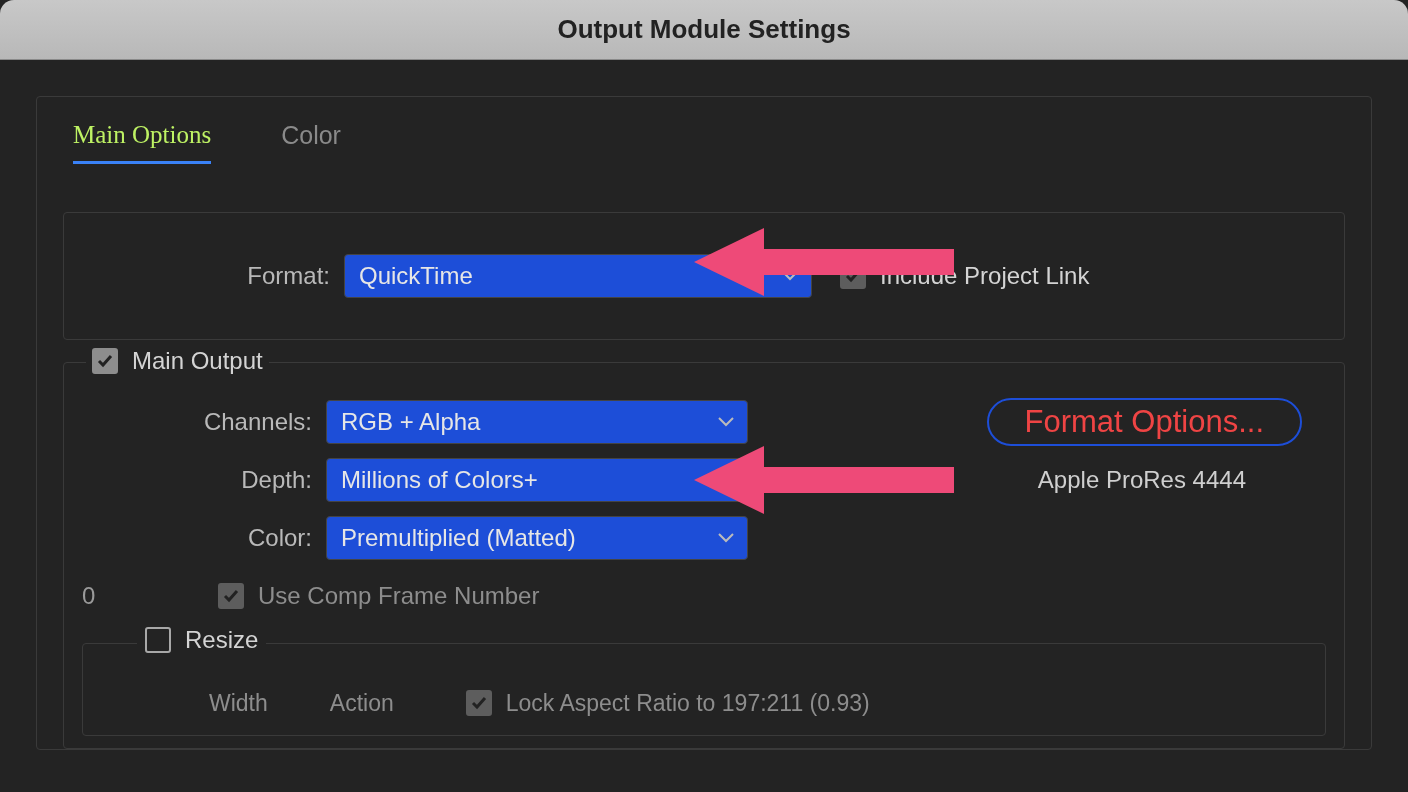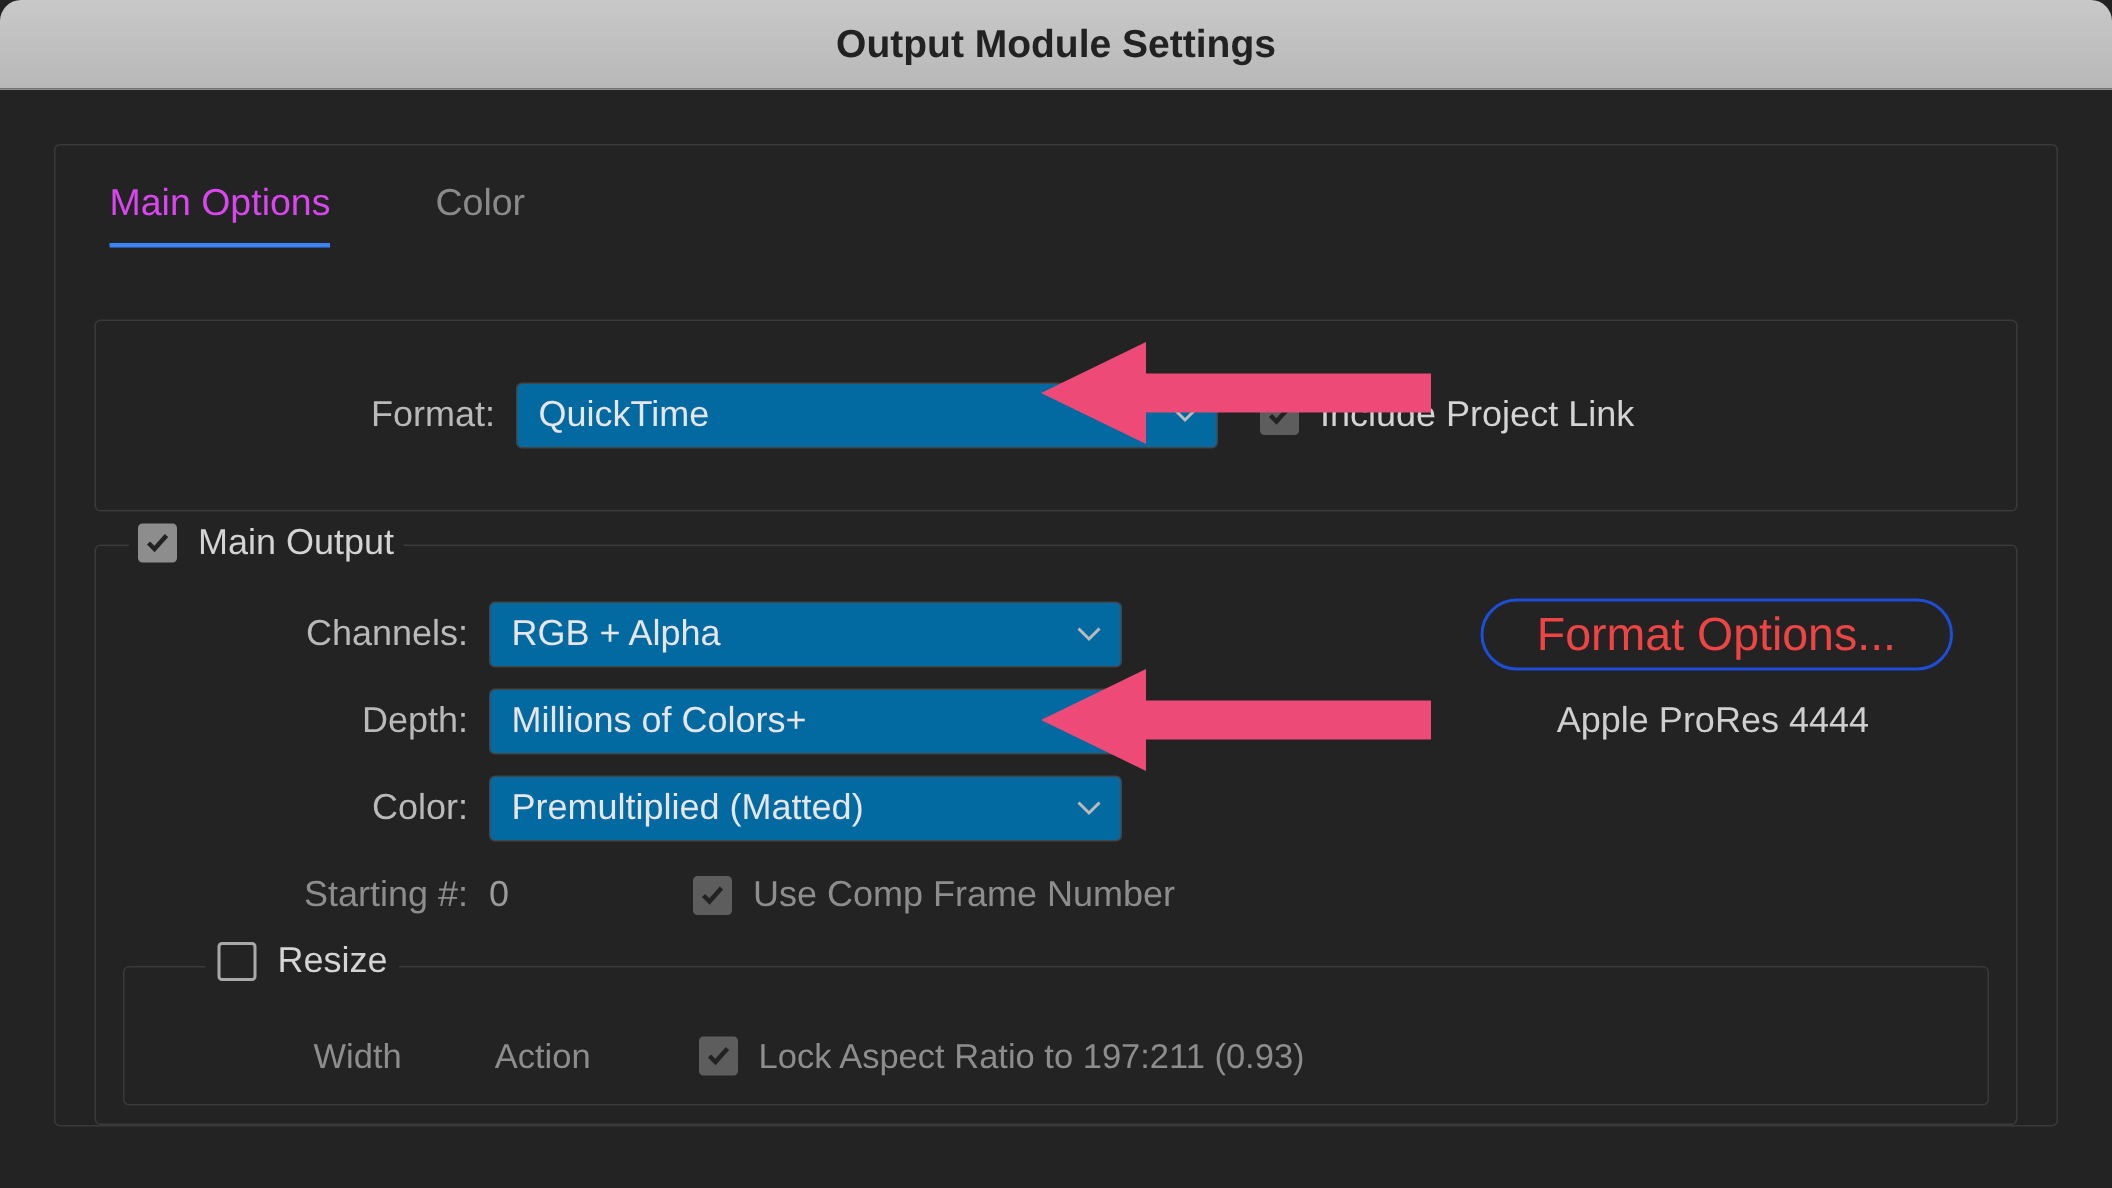--- a/index.html
+++ b/index.html
@@ -40,22 +40,23 @@
     gap: 70px;
     padding: 24px 10px 0 10px;
   }
   .tab {
     font-size: 25px;
     padding-bottom: 12px;
     cursor: pointer;
     color: #8a8a8a;
   }
   .tab.active {
-    color: #d946ef;
+    color: #bef264;
     border-bottom: 3px solid #3a82f7;
+    font-family: Liberation Serif, serif;
   }
   .section {
     border: 1px solid #3a3a3a;
     border-radius: 4px;
     margin-top: 48px;
     padding: 34px 18px 34px 18px;
     position: relative;
   }
   .form-row {
     display: flex;
@@ -64,21 +65,21 @@
   }
   .row-label {
     width: 262px;
     text-align: right;
     font-size: 24px;
     color: #b9b9b9;
     padding-right: 14px;
   }
   .select {
     position: relative;
-    background: #0369a1;
+    background: #1d4ed8;
     border: 1px solid #444;
     border-radius: 4px;
     height: 44px;
     display: flex;
     align-items: center;
     padding: 0 40px 0 14px;
     font-size: 24px;
     color: #e6e6e6;
     cursor: pointer;
   }
@@ -271,21 +272,20 @@
           <span>Premultiplied (Matted)</span>
           <span class="chevron">
             <svg width="18" height="12" viewBox="0 0 18 12">
                 <path d="M2 2 L9 9 L16 2" stroke="#bbb" stroke-width="2" fill="none"></path>
               </svg>
           </span>
         </div>
       </div>
 
       <div class="form-row">
-        <div class="row-label" style="width:244px;color:#8d8d8d">Starting #:</div>
         <input class="text-input" value="0" style="">
         <div style="width:56px"></div>
         <span class="checkbox checked disabled">
           <svg width="18" height="16" viewBox="0 0 18 16">
               <path d="M3 8 L7 12 L15 3" stroke="#222" stroke-width="3" fill="none"></path>
             </svg>
         </span>
         <span class="cb-label dim">Use Comp Frame Number</span>
       </div>
 

